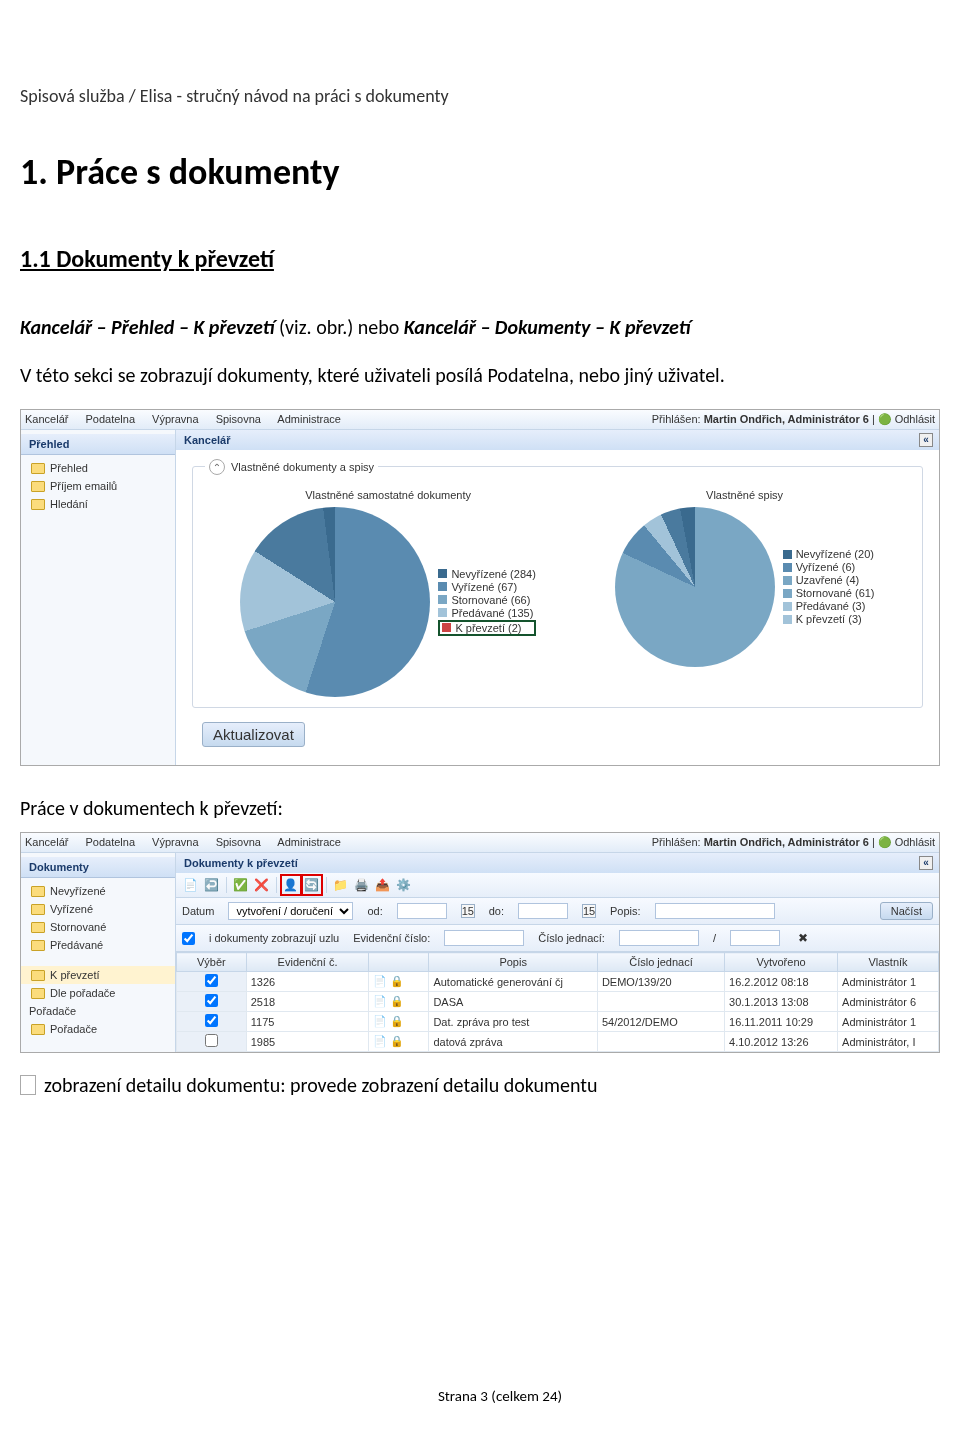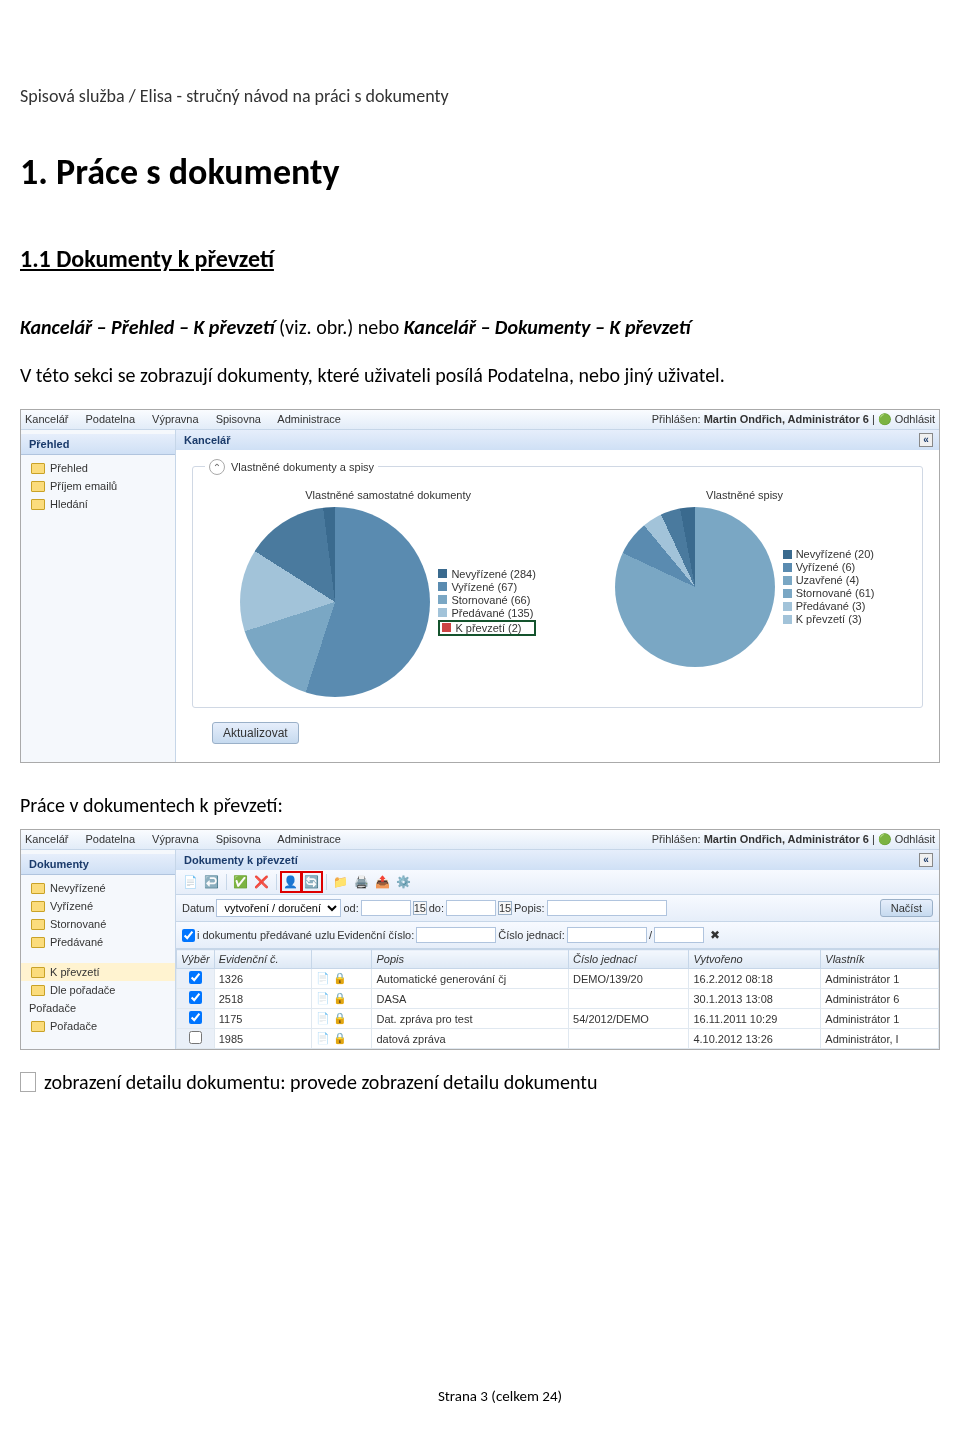--- a/index.html
+++ b/index.html
@@ -39,29 +39,29 @@
   .pietitle { margin-bottom:6px; }
   .pierow { display:flex; align-items:center; gap:8px; }
   .pie { display:inline-block; border-radius:50%; background:conic-gradient(#5a8bb0 0 55%, #7aa7c4 55% 70%, #a2c3d9 70% 84%, #4a7a9e 84% 98%, #3a6a8e 98% 100%); }
   .pie.sz1 { width:190px;height:190px; }
   .pie.sz2 { width:160px;height:160px; background:conic-gradient(#7aa7c4 0 82%, #5a8bb0 82% 89%, #a2c3d9 89% 93%, #4a7a9e 93% 97%, #3a6a8e 97% 100%); }
   .legend { text-align:left; font-size:11px; }
   .legend div { display:flex;align-items:center;gap:4px; margin-bottom:1px;}
   .sw { width:9px;height:9px;display:inline-block; }
   .sw.c0{background:#3a6a8e}.sw.c1{background:#5a8bb0}.sw.c2{background:#7aa7c4}.sw.c3{background:#a2c3d9}.sw.c4{background:#c44}
   .redbox { border:2px solid #14532d; padding:0 2px; }
-  .btnx { margin:8px 8px 8px 26px; display:inline-block; background:linear-gradient(#e6eefb,#c6daef); border:1px solid #9ab0c8; border-radius:3px; padding:3px 10px; font-size:12px;}
-  .filterbar { background:linear-gradient(#f7faff,#e6eef9); border-bottom:1px solid #c6d6e8; padding:4px 6px; display:flex;gap:2px;align-items:center;flex-wrap:wrap;}
+  .btnx { margin:8px 8px 8px 16px; display:inline-block; background:linear-gradient(#e6eefb,#c6daef); border:1px solid #9ab0c8; border-radius:3px; padding:3px 10px; font-size:15px;}
+  .filterbar { background:linear-gradient(#f7faff,#e6eef9); border-bottom:1px solid #c6d6e8; padding:4px 6px; display:flex;gap:14px;align-items:center;flex-wrap:wrap;}
   .filterbar .lbl{ }
   .filterbar select,.filterbar input[type=text]{ border:1px solid #b0c4de; font-size:11px; padding:1px 3px; background:#fff;}
   .icnbar { background:linear-gradient(#f7faff,#e6eef9); border-bottom:1px solid #c6d6e8; padding:3px 6px; display:flex;gap:3px; align-items:center;}
   .icn { width:18px;height:18px;border:1px solid transparent; display:inline-flex;align-items:center;justify-content:center; font-size:12px; }
   .icn.sep { width:1px;height:16px;background:#c6d6e8; margin:0 2px; border:none;}
   .grid { width:100%; border-collapse:collapse; }
-  .grid th { background:linear-gradient(#f4f8fe,#dde8f5); border:1px solid #c6d6e8; padding:3px 4px; text-align:left; font-weight:normal; color:#333; font-size:11px;font-style:italic;}
+  .grid th { background:linear-gradient(#f4f8fe,#dde8f5); border:1px solid #c6d6e8; padding:3px 20px; text-align:center; font-weight:normal; color:#333; font-size:11px;}
   .grid td { border:1px solid #e0e8f0; padding:2px 4px; font-size:11px;}
   .grid td.cb { text-align:center; width:32px; background:#eaf0f8;}
   .btnload{ background:linear-gradient(#e6eefb,#c6daef); border:1px solid #9ab0c8; border-radius:3px; padding:2px 10px; font-size:11px; margin-left:auto;}
   .calicn{ display:inline-block;width:14px;height:14px;border:1px solid #9ab0c8;background:#f7f7f7;}
   p.caption { font-size: 20px; margin:30px 0 12px 0; }
   .iconline { font-size: 20px; display:flex; align-items:center; gap:8px;}
   .docicn { width:16px;height:20px;border:1px solid #aaa;background:#fff; position:relative;}
   .footer { position:absolute; bottom:30px; width:100%; text-align:center; font-size:15px; }
 </style>
 </head>
@@ -263,21 +263,21 @@
               <span class="calicn">15</span>
             <span class="lbl">do:</span>
             <input type="text" style="width: 50px;">
               <span class="calicn">15</span>
             <span class="lbl">Popis:</span>
             <input type="text" style="width: 120px;">
             <span class="btnload">Načíst</span>
           </div>
           <div class="filterbar">
             <input type="checkbox" checked="" style="">
-            <span class="lbl">i dokumentu předávané uzlu</span>
+            <span class="lbl">i dokumenty zobrazují uzlu</span>
             <span class="lbl">Evidenční číslo:</span>
             <input type="text" style="width: 80px;">
             <span class="lbl">Číslo jednací:</span>
             <input type="text" style="width: 80px;"> /
             <input type="text" style="width: 50px;">
             <span class="icn">✖</span>
           </div>
           <table class="grid">
             <thead>
                 <tr>

